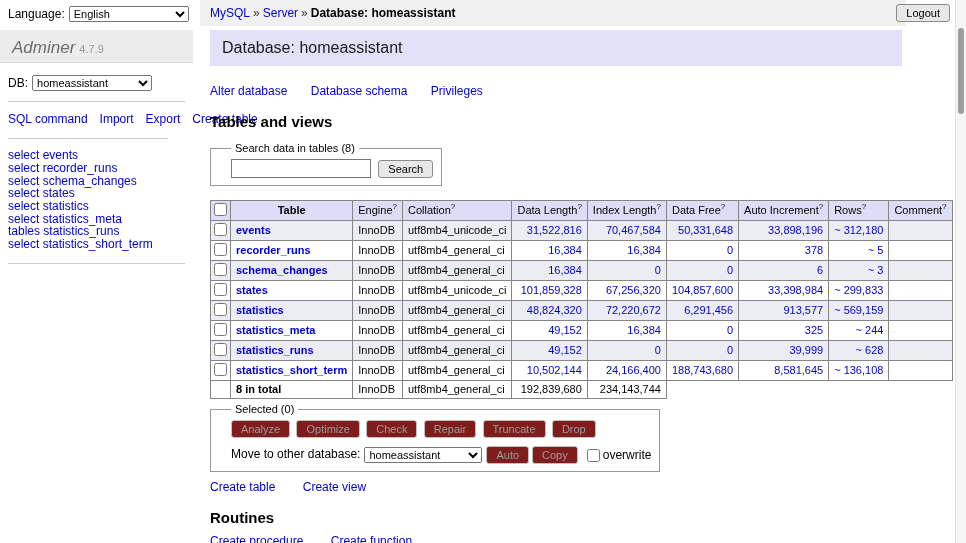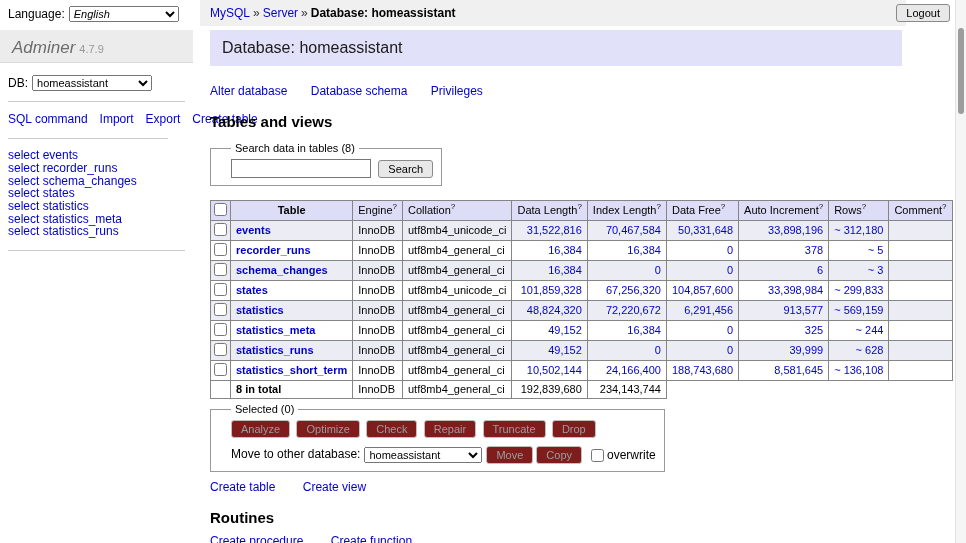--- a/index.html
+++ b/index.html
@@ -23,21 +23,21 @@
     background: #e8e8e8;
     color: #000;
   }
   button:disabled { color: #9c9c9c; background: #7f1d1d; border-color: #c0c0c0; }
   select { font-family: "Liberation Sans", sans-serif; font-size: 11px; }
   input[type=text] { font-family: "Liberation Sans", sans-serif; font-size: 11px; height: 19px; border: 1px solid #777; padding: 1px 3px; }
 
   
   .lang-row { position: absolute; top: 6px; left: 8px; }
   .lang-row label { margin-right: 4px; }
-  .lang-row select { width: 110px; font-style: italic; }
+  .lang-row select { width: 120px; }
 
   .breadcrumb {
     position: absolute; left: 200px; top: 0;
     width: 706px; height: 26px;
     background: #f0f0f0;
     padding: 6px 10px;
     white-space: nowrap;
   }
   .breadcrumb .sep { color: #333; margin: 0 3px; }
   .breadcrumb .current { font-weight: bold; }
@@ -154,21 +154,22 @@
     <div class="menu-links">
       <a>SQL command</a><a>Import</a><a>Export</a><a>Create table</a>
     </div>
     <div class="tables-list">
       <a>select events</a>
       <a>select recorder_runs</a>
       <a>select schema_changes</a>
       <a>select states</a>
       <a>select statistics</a>
       <a>select statistics_meta</a>
-      <a>select statistics_runs</a>
+      <a>tables statistics_runs</a>
+      <a>select statistics_short_term</a>
     </div>
   </div>
 </div>
 
 <div class="main">
   <h2 class="page-title">Database: homeassistant</h2>
 
   <div class="actions-row">
     <a>Alter database</a>
     <a>Database schema</a>
@@ -326,21 +327,21 @@
     <legend>Selected (0)</legend>
     <div class="btn-row">
       <button disabled="">Analyze</button>
       <button disabled="">Optimize</button>
       <button disabled="">Check</button>
       <button disabled="">Repair</button>
       <button disabled="">Truncate</button>
       <button disabled="">Drop</button>
     </div>
     <div class="move-row">
-      <span>Move to other database:</span><select><option>homeassistant</option></select><button disabled="">Move</button><button disabled="">Copy</button><input type="checkbox" id="ow" style=""><label for="ow">overwrite</label>
+      <span>Move to other database:</span><select><option>homeassistant</option></select><button disabled="">Auto</button><button disabled="">Copy</button><input type="checkbox" id="ow" style=""><label for="ow">overwrite</label>
     </div>
   </fieldset>
 
   <div class="links-row">
     <a>Create table</a>
     <a>Create view</a>
   </div>
 
   <h3>Routines</h3>
   <div class="links-row">

